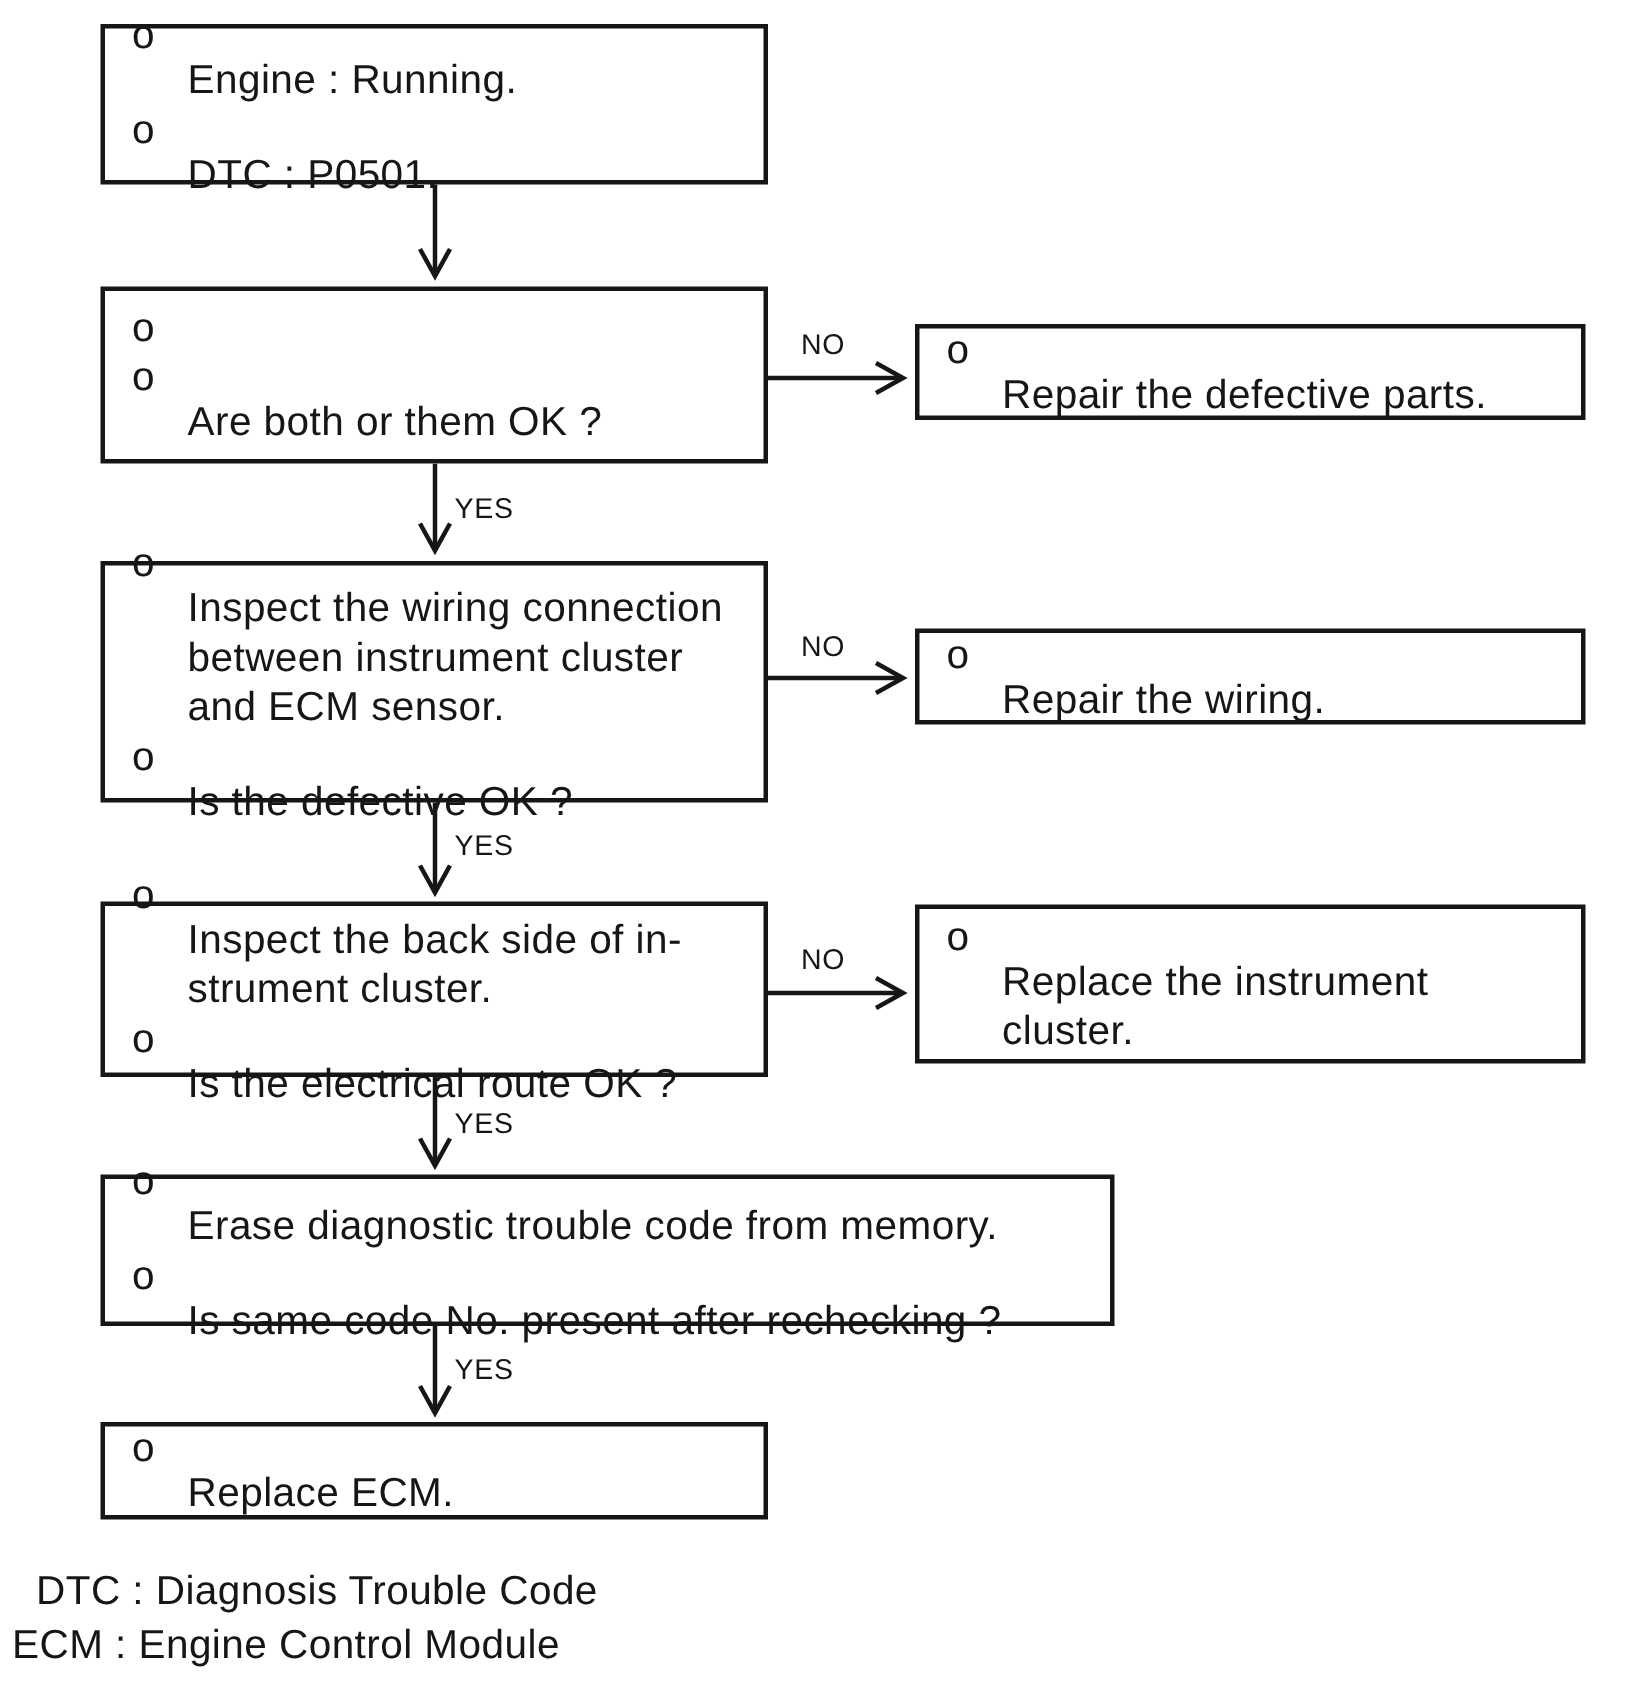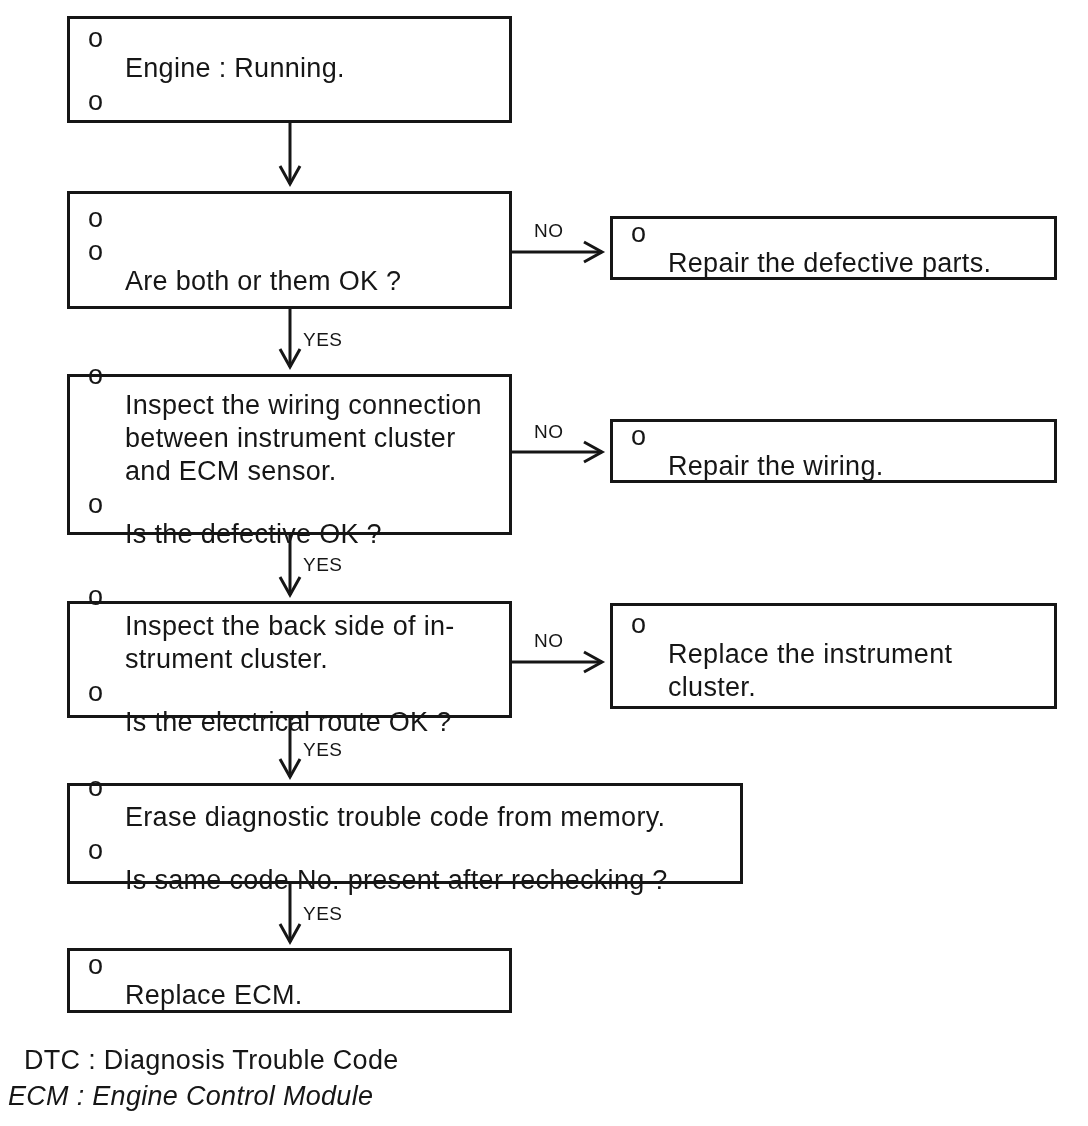--- a/index.html
+++ b/index.html
@@ -69,20 +69,21 @@
     <line x1="290" y1="884" x2="290" y2="942" stroke="#161616" stroke-width="3" marker-end="url(#openArrow)"></line>
   </svg>
 
   <div class="node" style="left:67px; top:16px; width:445px; height:107px;">
     <div class="item">
       <span class="bullet">o</span>
       <span class="itext">Engine : Running.</span>
     </div>
     <div class="item">
       <span class="bullet">o</span>
+      <span class="itext">DTC : P0501.</span>
     </div>
   </div>
 
   <div class="node" style="left:67px; top:191px; width:445px; height:118px;">
     <div class="item">
       <span class="bullet">o</span>
     </div>
     <div class="item">
       <span class="bullet">o</span>
       <span class="itext">Are both or them OK ?</span>
@@ -156,15 +157,15 @@
 
   <div class="edge-label" style="left:534px; top:216px;">NO</div>
   <div class="edge-label" style="left:303px; top:325px;">YES</div>
   <div class="edge-label" style="left:534px; top:417px;">NO</div>
   <div class="edge-label" style="left:303px; top:550px;">YES</div>
   <div class="edge-label" style="left:534px; top:626px;">NO</div>
   <div class="edge-label" style="left:303px; top:735px;">YES</div>
   <div class="edge-label" style="left:303px; top:899px;">YES</div>
 
   <div class="legend-line" style="top:1043px;margin-left:16px;">DTC : Diagnosis Trouble Code</div>
-  <div class="legend-line" style="top:1079px;font-style:italic;">ECM : Engine Control Module</div>
+  <div class="legend-line" style="top:1079px;">ECM : Engine Control Module</div>
 
 </div>
 
 </body></html>

